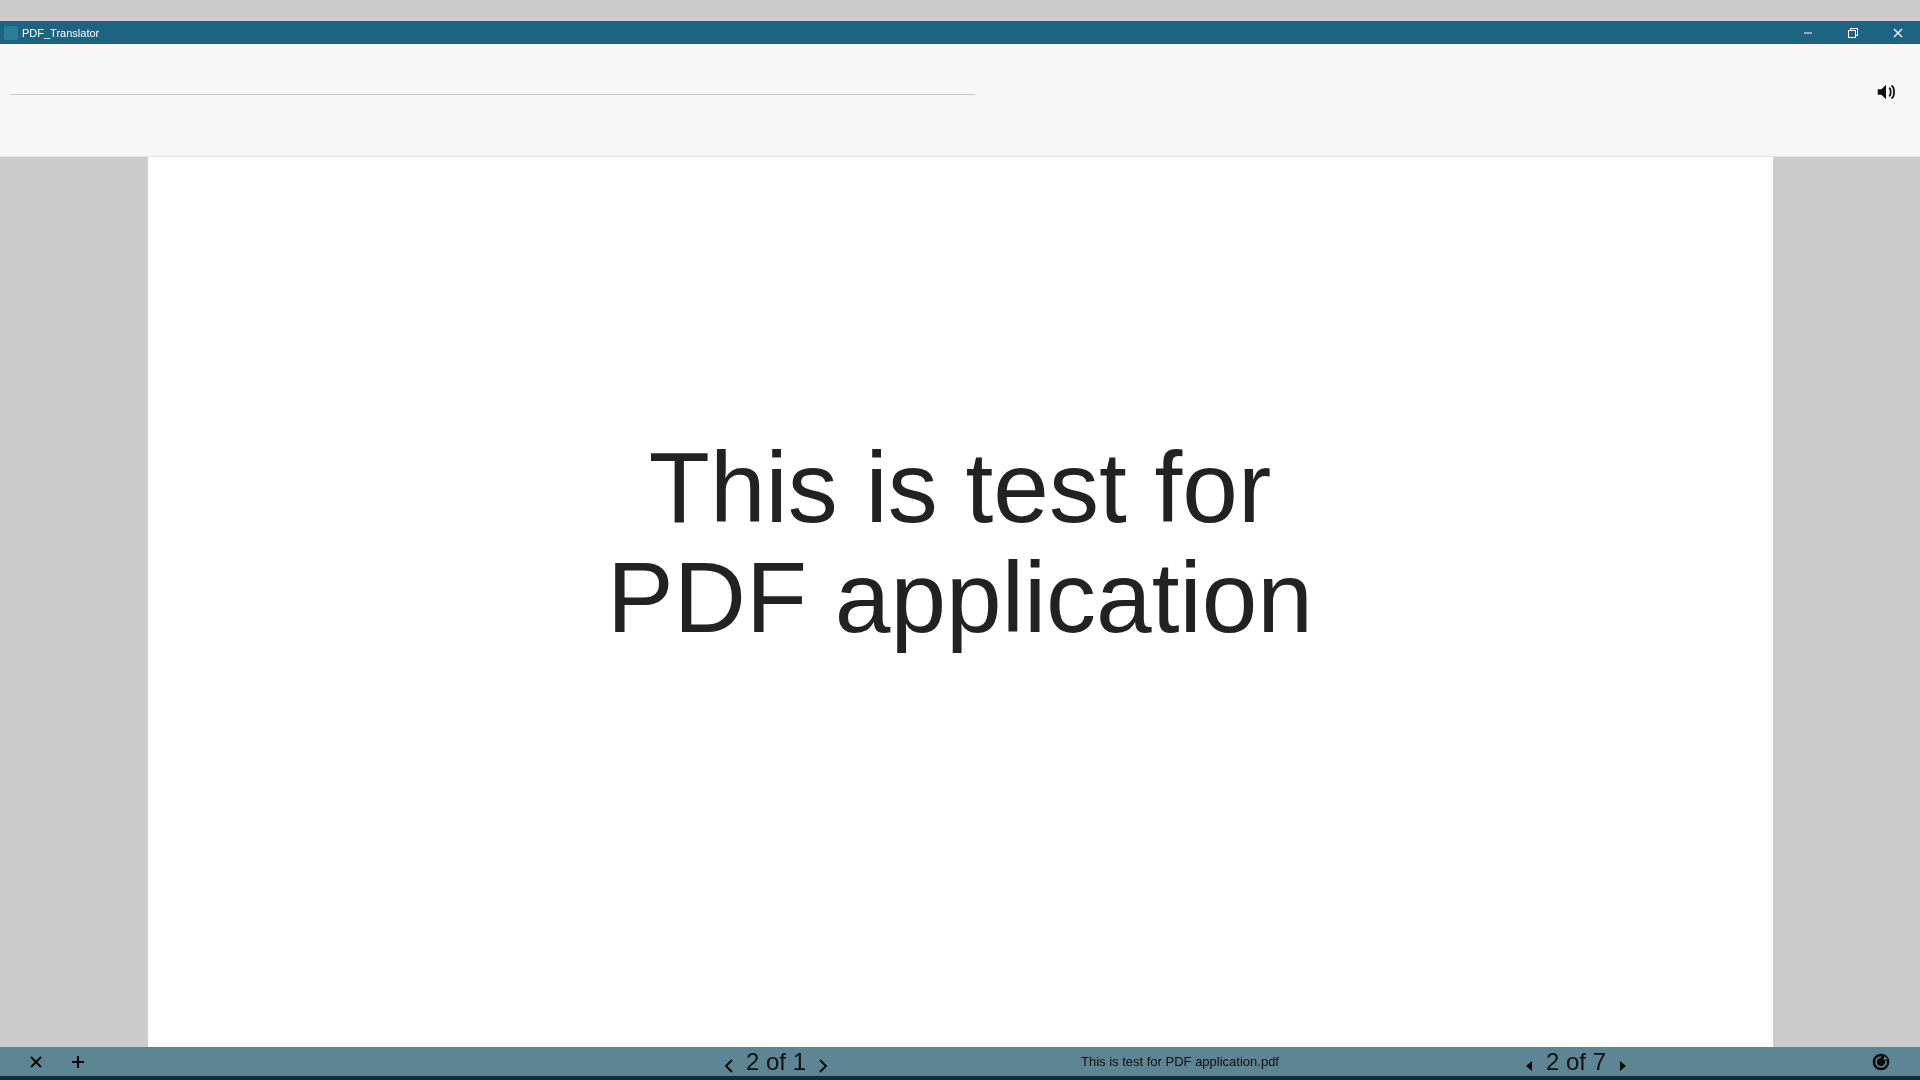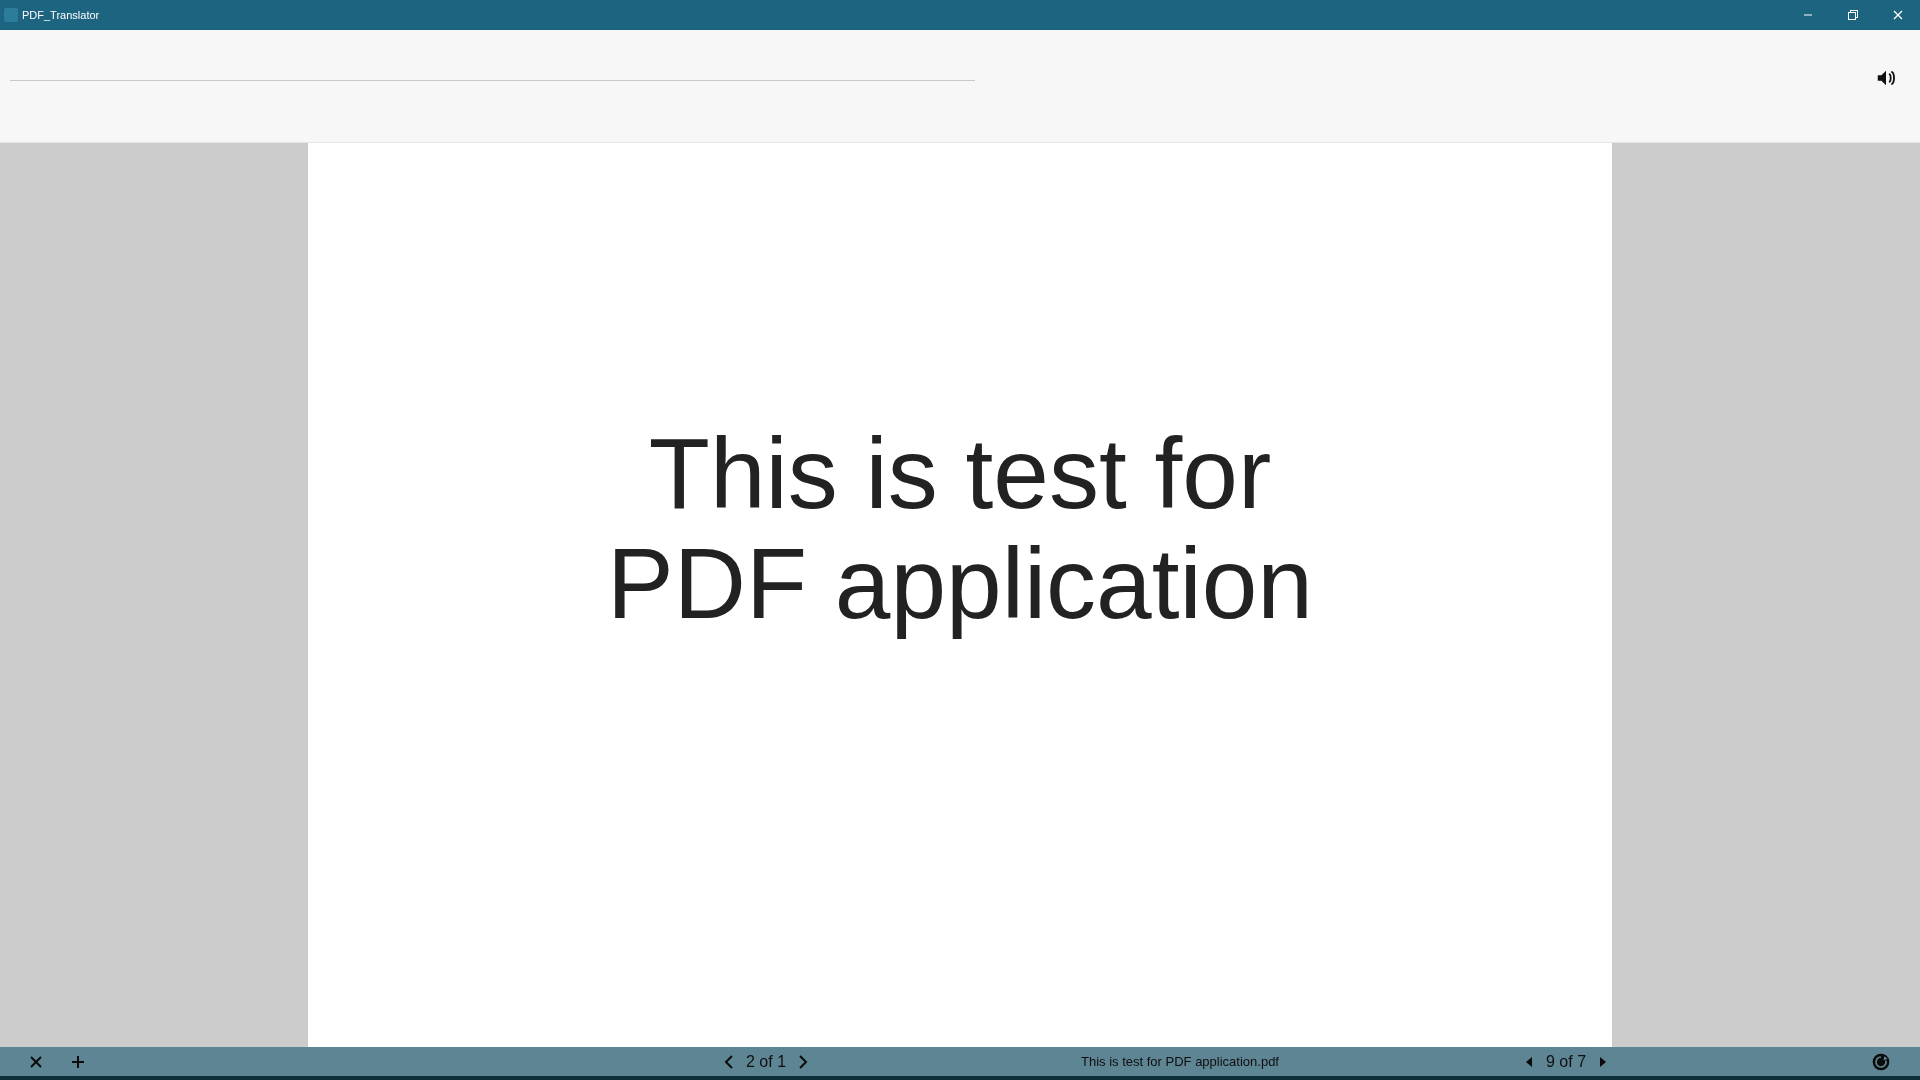--- a/index.html
+++ b/index.html
@@ -12,27 +12,28 @@
   width: 1920px;
   height: 1080px;
   overflow: hidden;
   background: #cccccc;
   display: flex;
   flex-direction: column;
 }
 
 
 .titlebar {
-  height: 30px;
+  height: 23px;
   background: #1c6480;
   color: #ffffff;
   display: flex;
   align-items: center;
   font-size: 11px;
   user-select: none;
+  margin-top: 21px;
 }
 .titlebar-appicon {
   width: 14px;
   height: 14px;
   margin-left: 4px;
   margin-right: 4px;
   background: #2b7d99;
   border-radius: 2px;
 }
 .titlebar-title {
@@ -81,21 +82,21 @@
 
 
 .viewport {
   flex: 1 1 auto;
   background: #cccccc;
   display: flex;
   justify-content: center;
   overflow: hidden;
 }
 .page {
-  width: 1304px;
+  width: 1625px;
   height: 100%;
   background: #ffffff;
   display: flex;
   justify-content: center;
 }
 .page-text {
   margin-top: 275px;
   width: 800px;
   text-align: center;
   font-size: 100px;
@@ -121,23 +122,23 @@
   display:flex;
   align-items:center;
   justify-content:center;
 }
 .statusbar .close-btn { margin-left: 22px; }
 .statusbar .add-btn { margin-left: 14px; }
 
 .pager {
   position: absolute;
   display: flex;
-  align-items: center;
+  align-items: flex-end;
   gap: 10px;
-  font-size: 16px;
+  font-size: 24px;
   color: #0f0f0f;
 }
 .pager-left { left: 722px; }
 .pager-right { left: 1522px; }
 .pager .arrow {
   width: 14px;
   height: 20px;
   display:flex;
   align-items:center;
   justify-content:center;
@@ -242,21 +243,21 @@
   </div>
 
   <div class="filename">This is test for PDF application.pdf</div>
 
   <div class="pager pager-right">
     <div class="arrow">
       <svg width="10" height="14" viewBox="0 0 10 14">
           <polygon points="8,2 2,7 8,12" fill="#0b0b0b"></polygon>
         </svg>
     </div>
-    <span>9 of 7</span>
+    <span>2 of 7</span>
     <div class="arrow">
       <svg width="10" height="14" viewBox="0 0 10 14">
           <polygon points="2,2 8,7 2,12" fill="#0b0b0b"></polygon>
         </svg>
     </div>
   </div>
 
   <div class="loop-btn">
     <svg width="20" height="20" viewBox="0 0 24 24">
       <circle cx="12" cy="12" r="10" fill="#0b0b0b"></circle>

